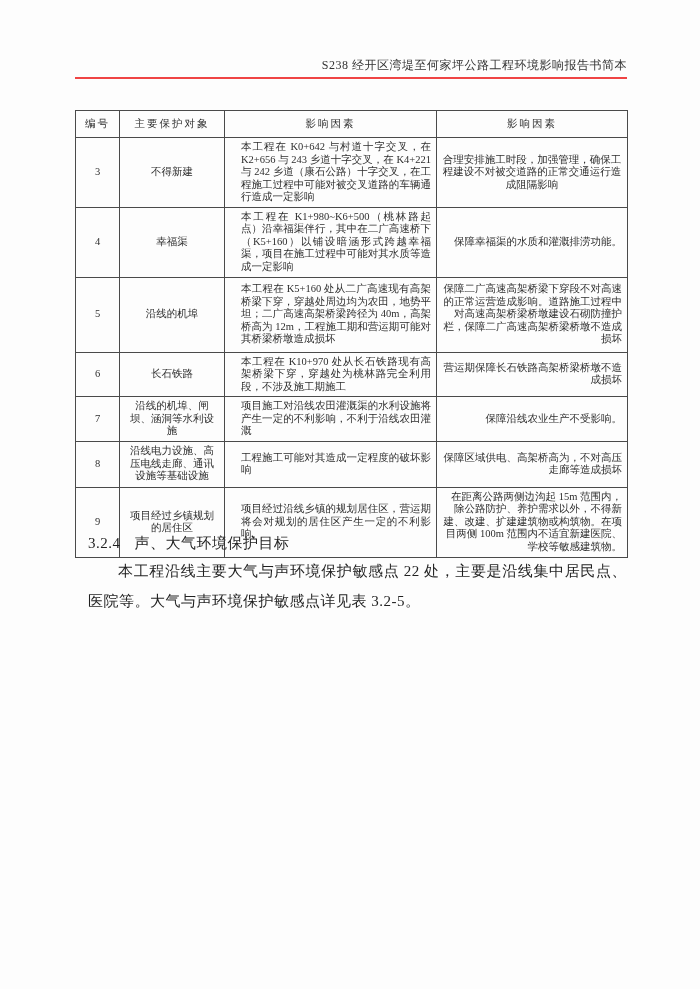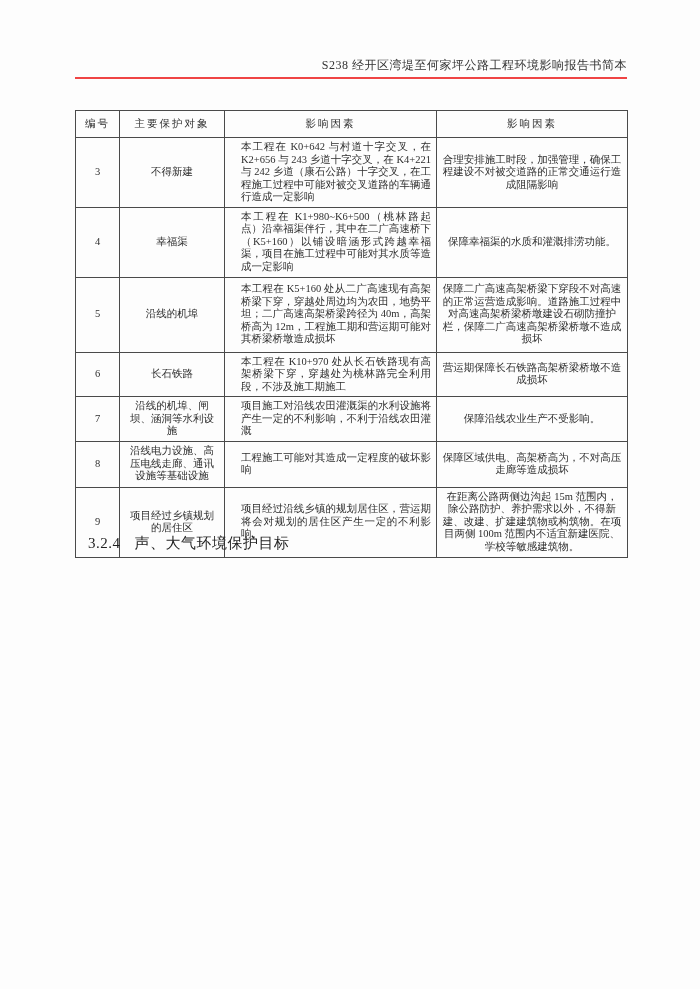--- a/index.html
+++ b/index.html
@@ -58,21 +58,21 @@
   }
   .doc-table td.c-id,
   .doc-table td.c-obj {
     text-align: center;
   }
   .doc-table td.c-imp {
     text-align: justify;
     padding-left: 16px;
   }
   .doc-table td.c-req {
-    text-align: center;
+    text-align: right;
   }
   
   .doc-table tbody tr:nth-child(1) td.c-req {
     text-align: center;
   }
   
   .doc-table tbody tr:nth-child(1) { height: 68px; }
   .doc-table tbody tr:nth-child(2) { height: 70px; }
   .doc-table tbody tr:nth-child(3) { height: 75px; }
   .doc-table tbody tr:nth-child(4) { height: 35px; }
@@ -180,15 +180,16 @@
         <td class="c-imp">项目经过沿线乡镇的规划居住区，营运期将会对规划的居住区产生一定的不利影响。</td>
         <td class="c-req">在距离公路两侧边沟起 15m 范围内，除公路防护、养护需求以外，不得新建、改建、扩建建筑物或构筑物。在项目两侧 100m 范围内不适宜新建医院、学校等敏感建筑物。</td>
       </tr>
     </tbody>
   </table>
 
   <div class="section-heading">
     <span class="num">3.2.4</span><span>声、大气环境保护目标</span>
   </div>
 
+  <div class="body-paragraph">本工程沿线主要大气与声环境保护敏感点 22 处，主要是沿线集中居民点、医院等。大气与声环境保护敏感点详见表 3.2-5。</div>
 
 
 </div>
 
 </body></html>

